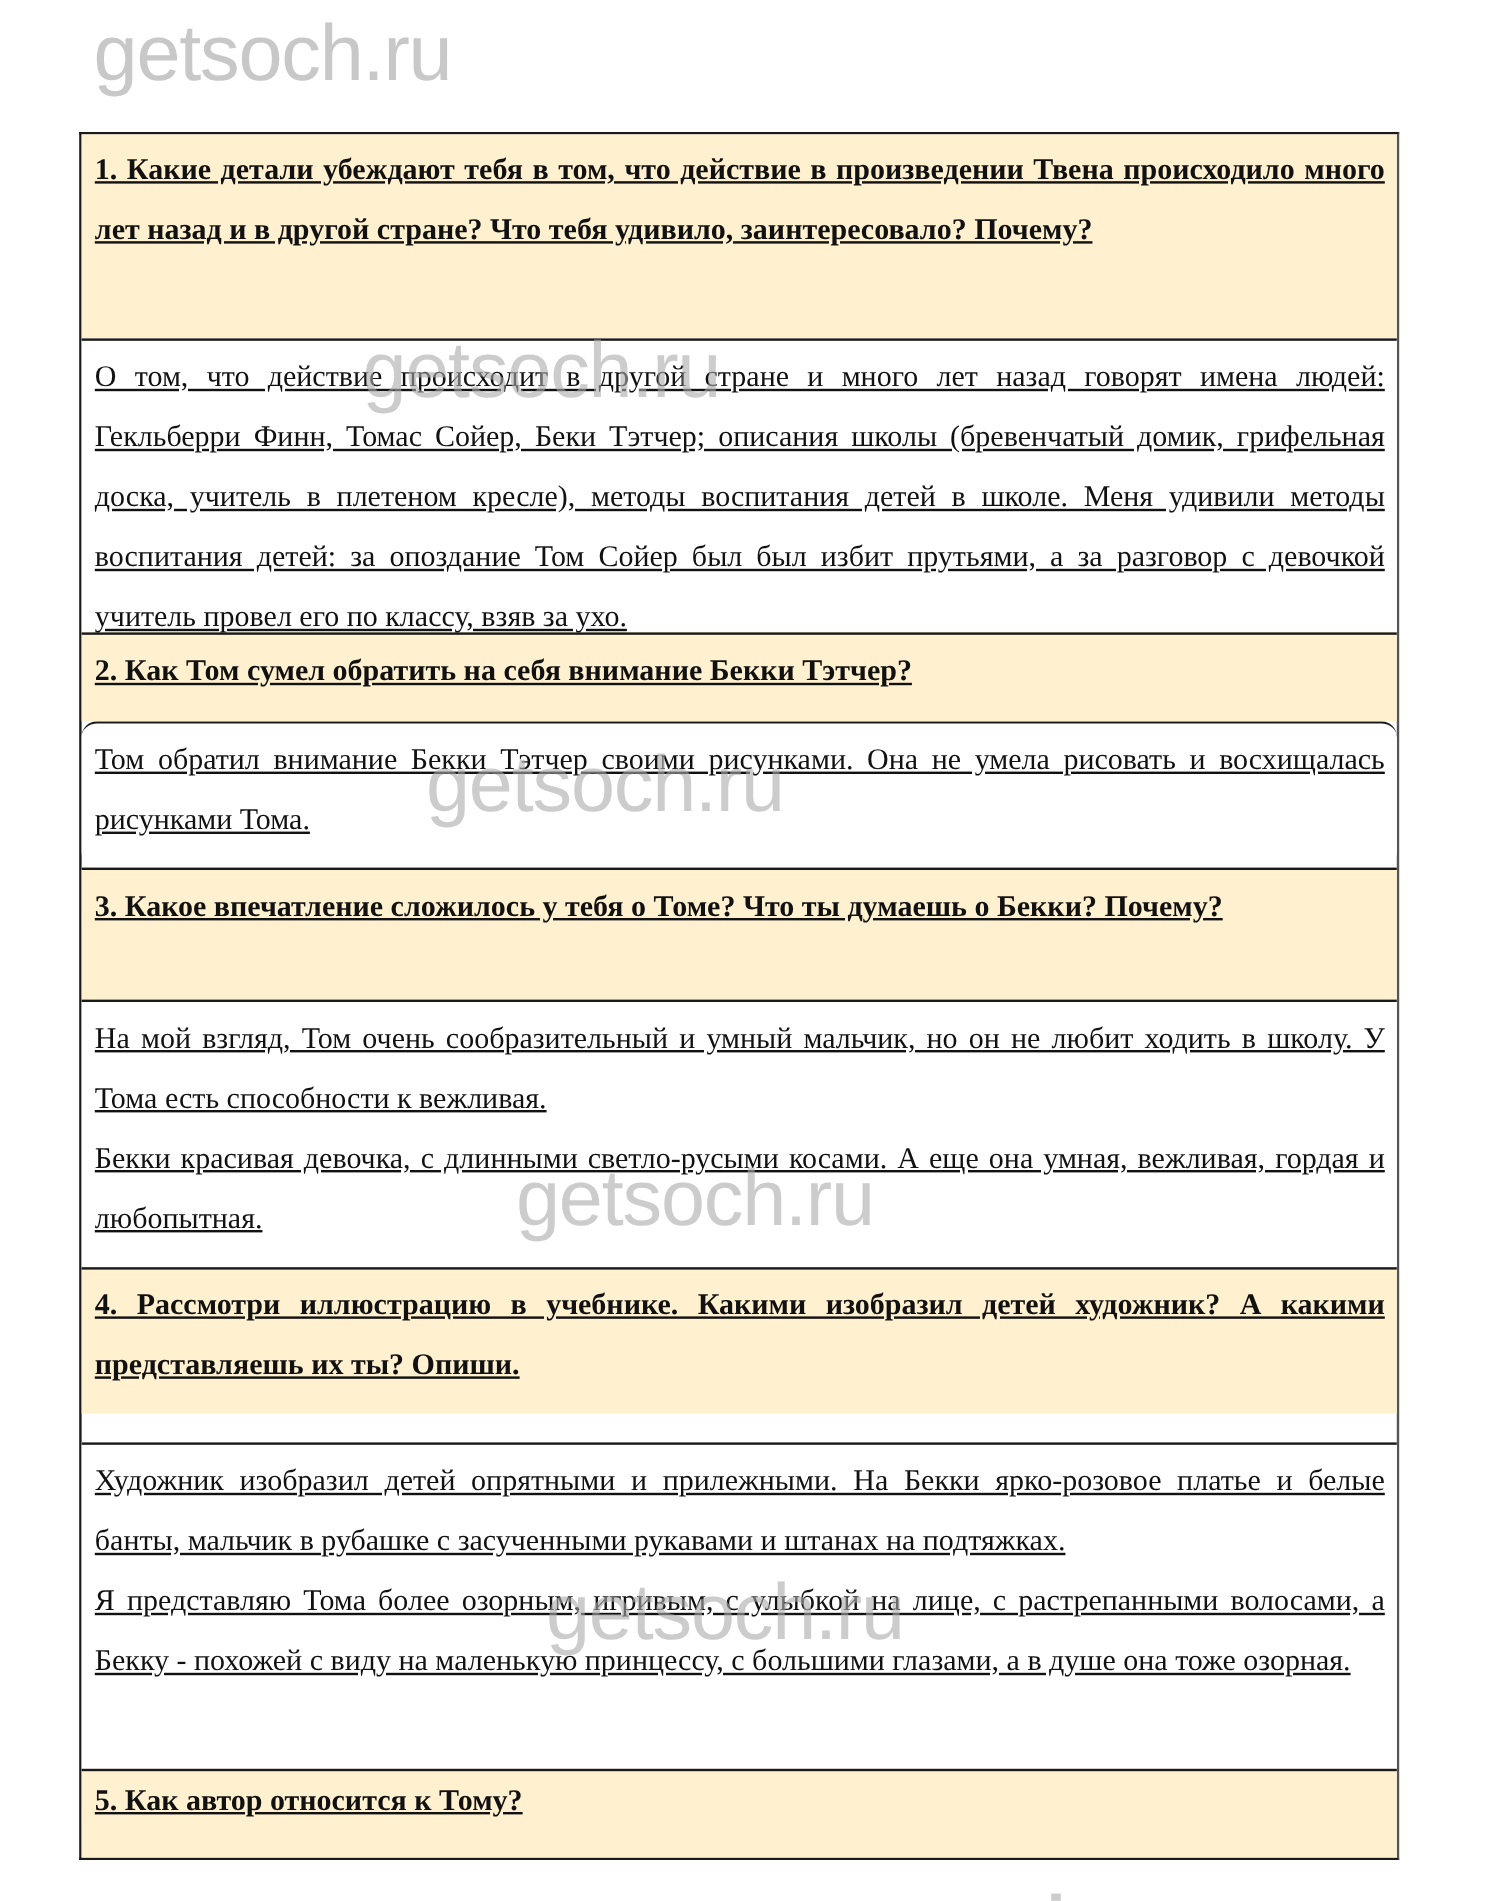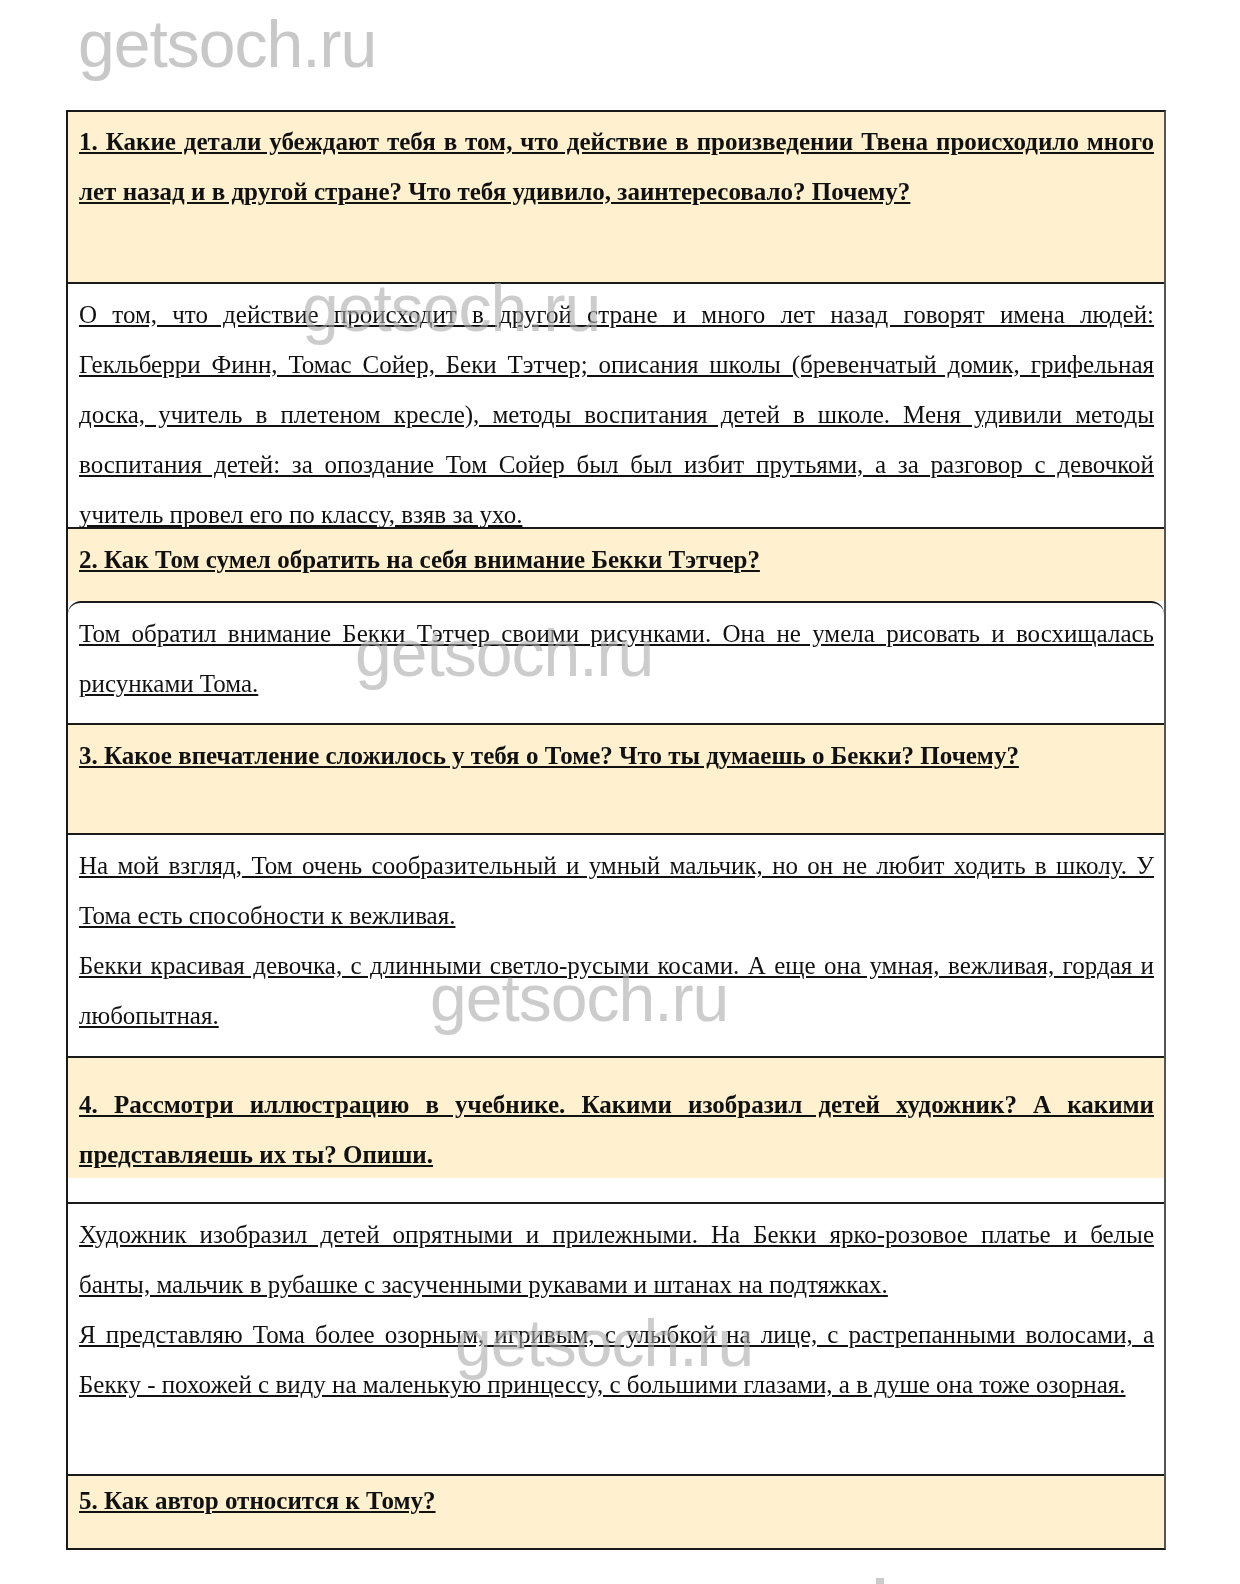--- a/index.html
+++ b/index.html
@@ -54,21 +54,21 @@
     .cell p {
       margin: 0;
       text-align: justify;
     }
     .q1 { height: 170px; padding-top: 5px; }
     .a1 { height: 245px; padding-top: 6px; }
     .q2 { height: 74px;  padding-top: 6px; }
     .a2 { height: 122px; padding-top: 6px; border-radius: 13px; }
     .q3 { height: 110px; padding-top: 6px; }
     .a3 { height: 223px; padding-top: 6px; }
-    .q4 { height: 122px; padding-top: 22px; }
+    .q4 { height: 122px; padding-top: 5px; }
     .a4 { height: 272px; padding-top: 6px; margin-top: 24px; }
     .q5 { height: 74px;  padding-top: 0; }
 
     .watermark {
       position: absolute;
       font-family: "Liberation Sans", sans-serif;
       font-size: 66px;
       color: rgba(170,170,170,0.6);
       letter-spacing: -1px;
       pointer-events: none;

